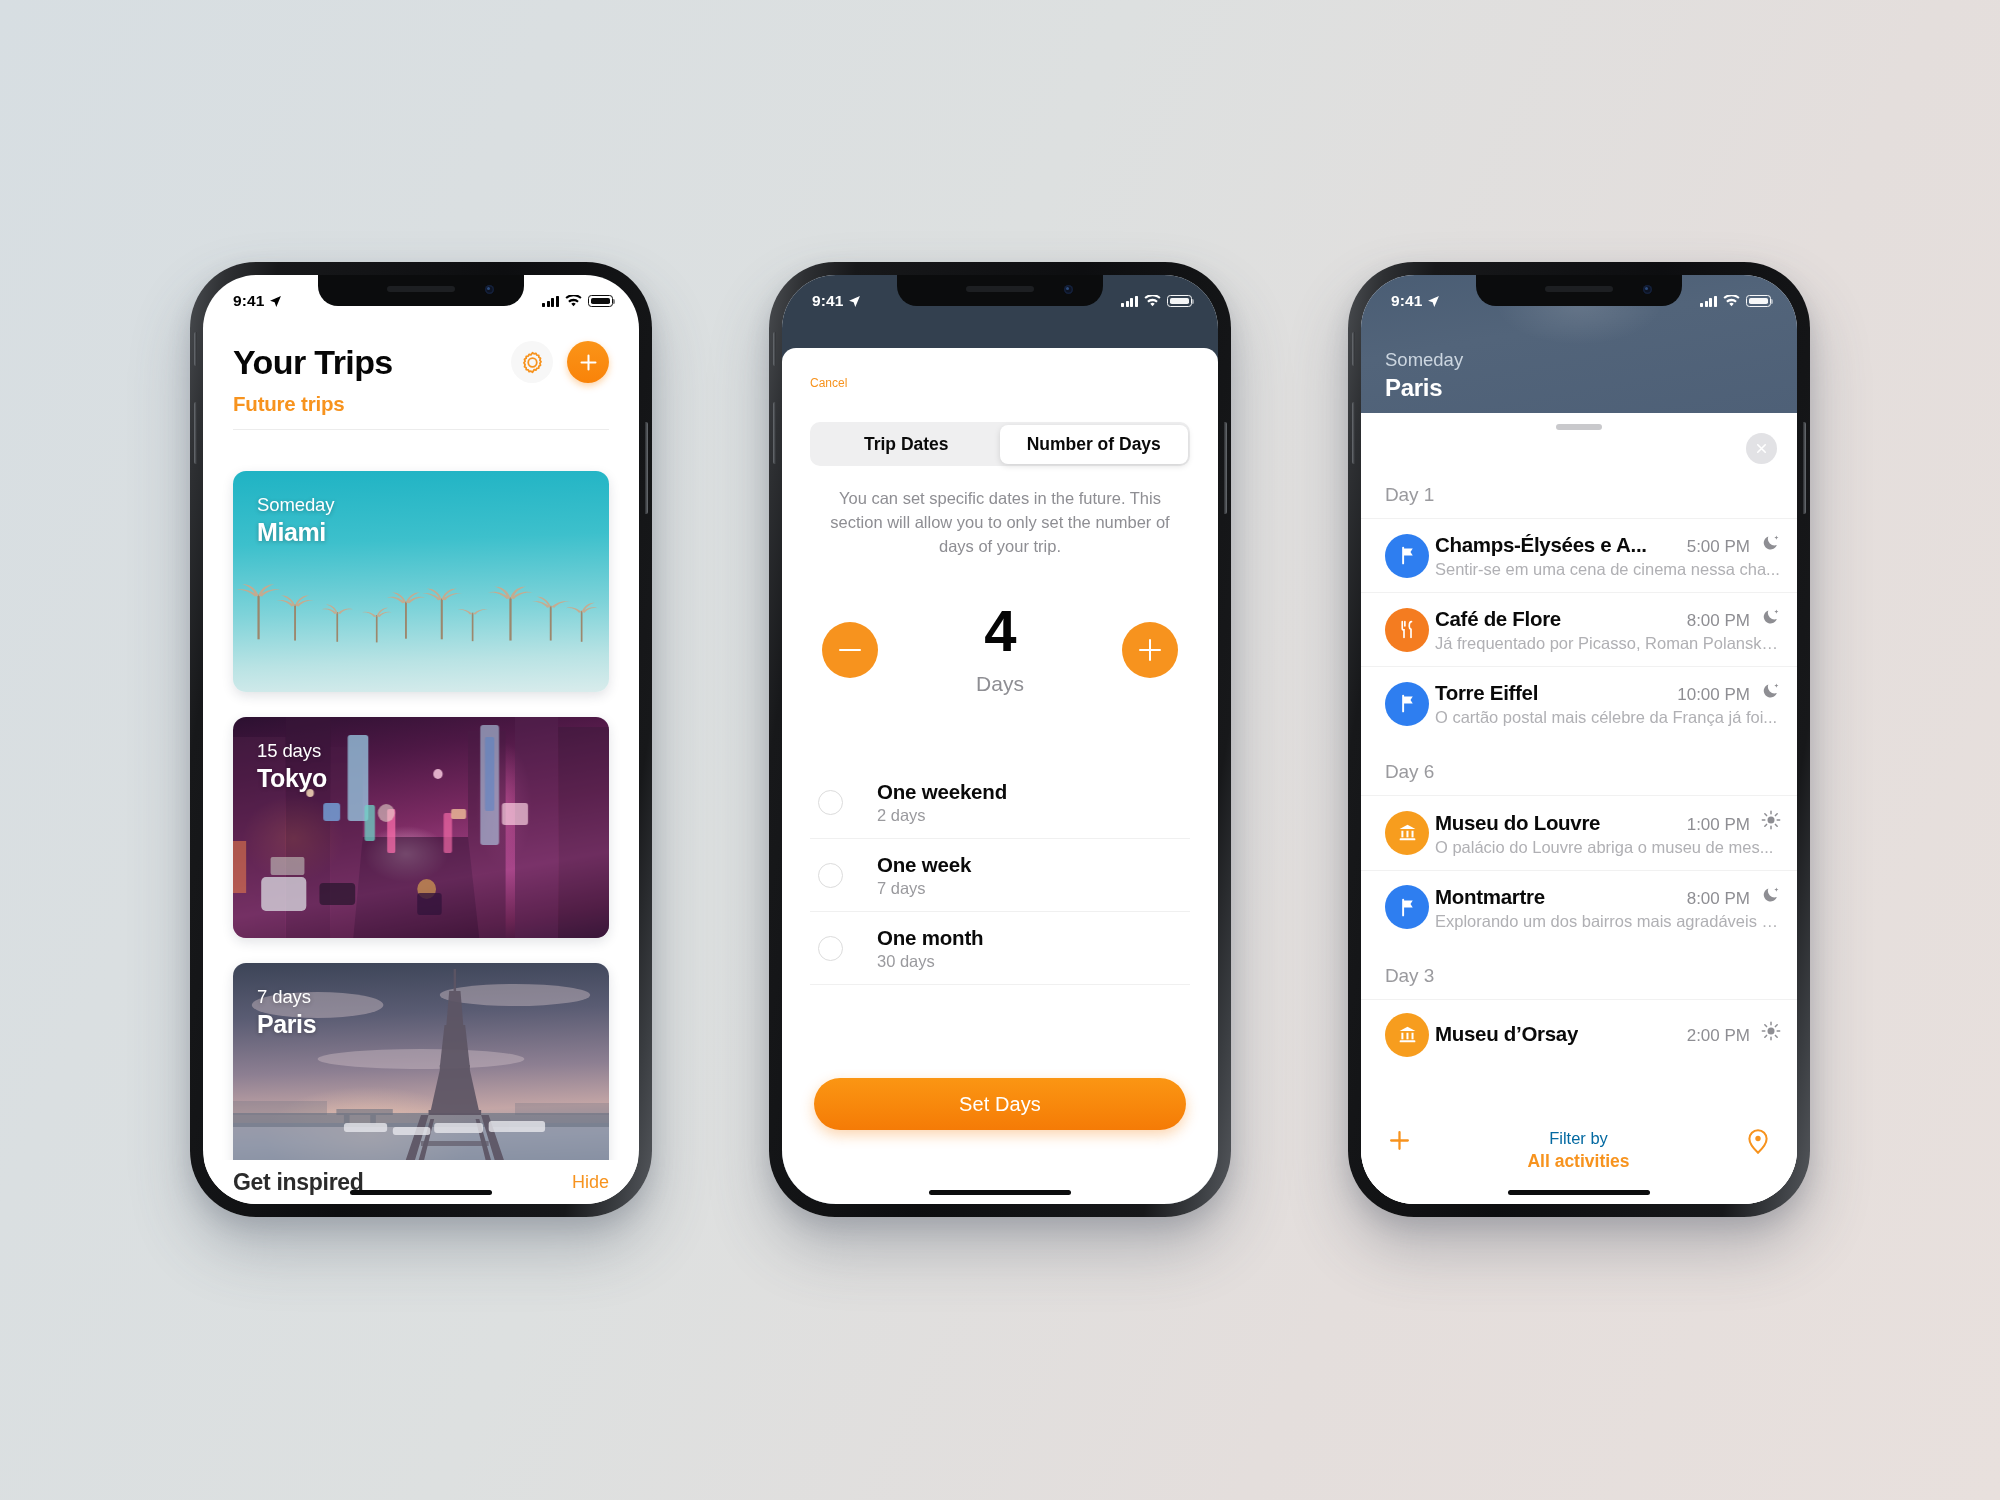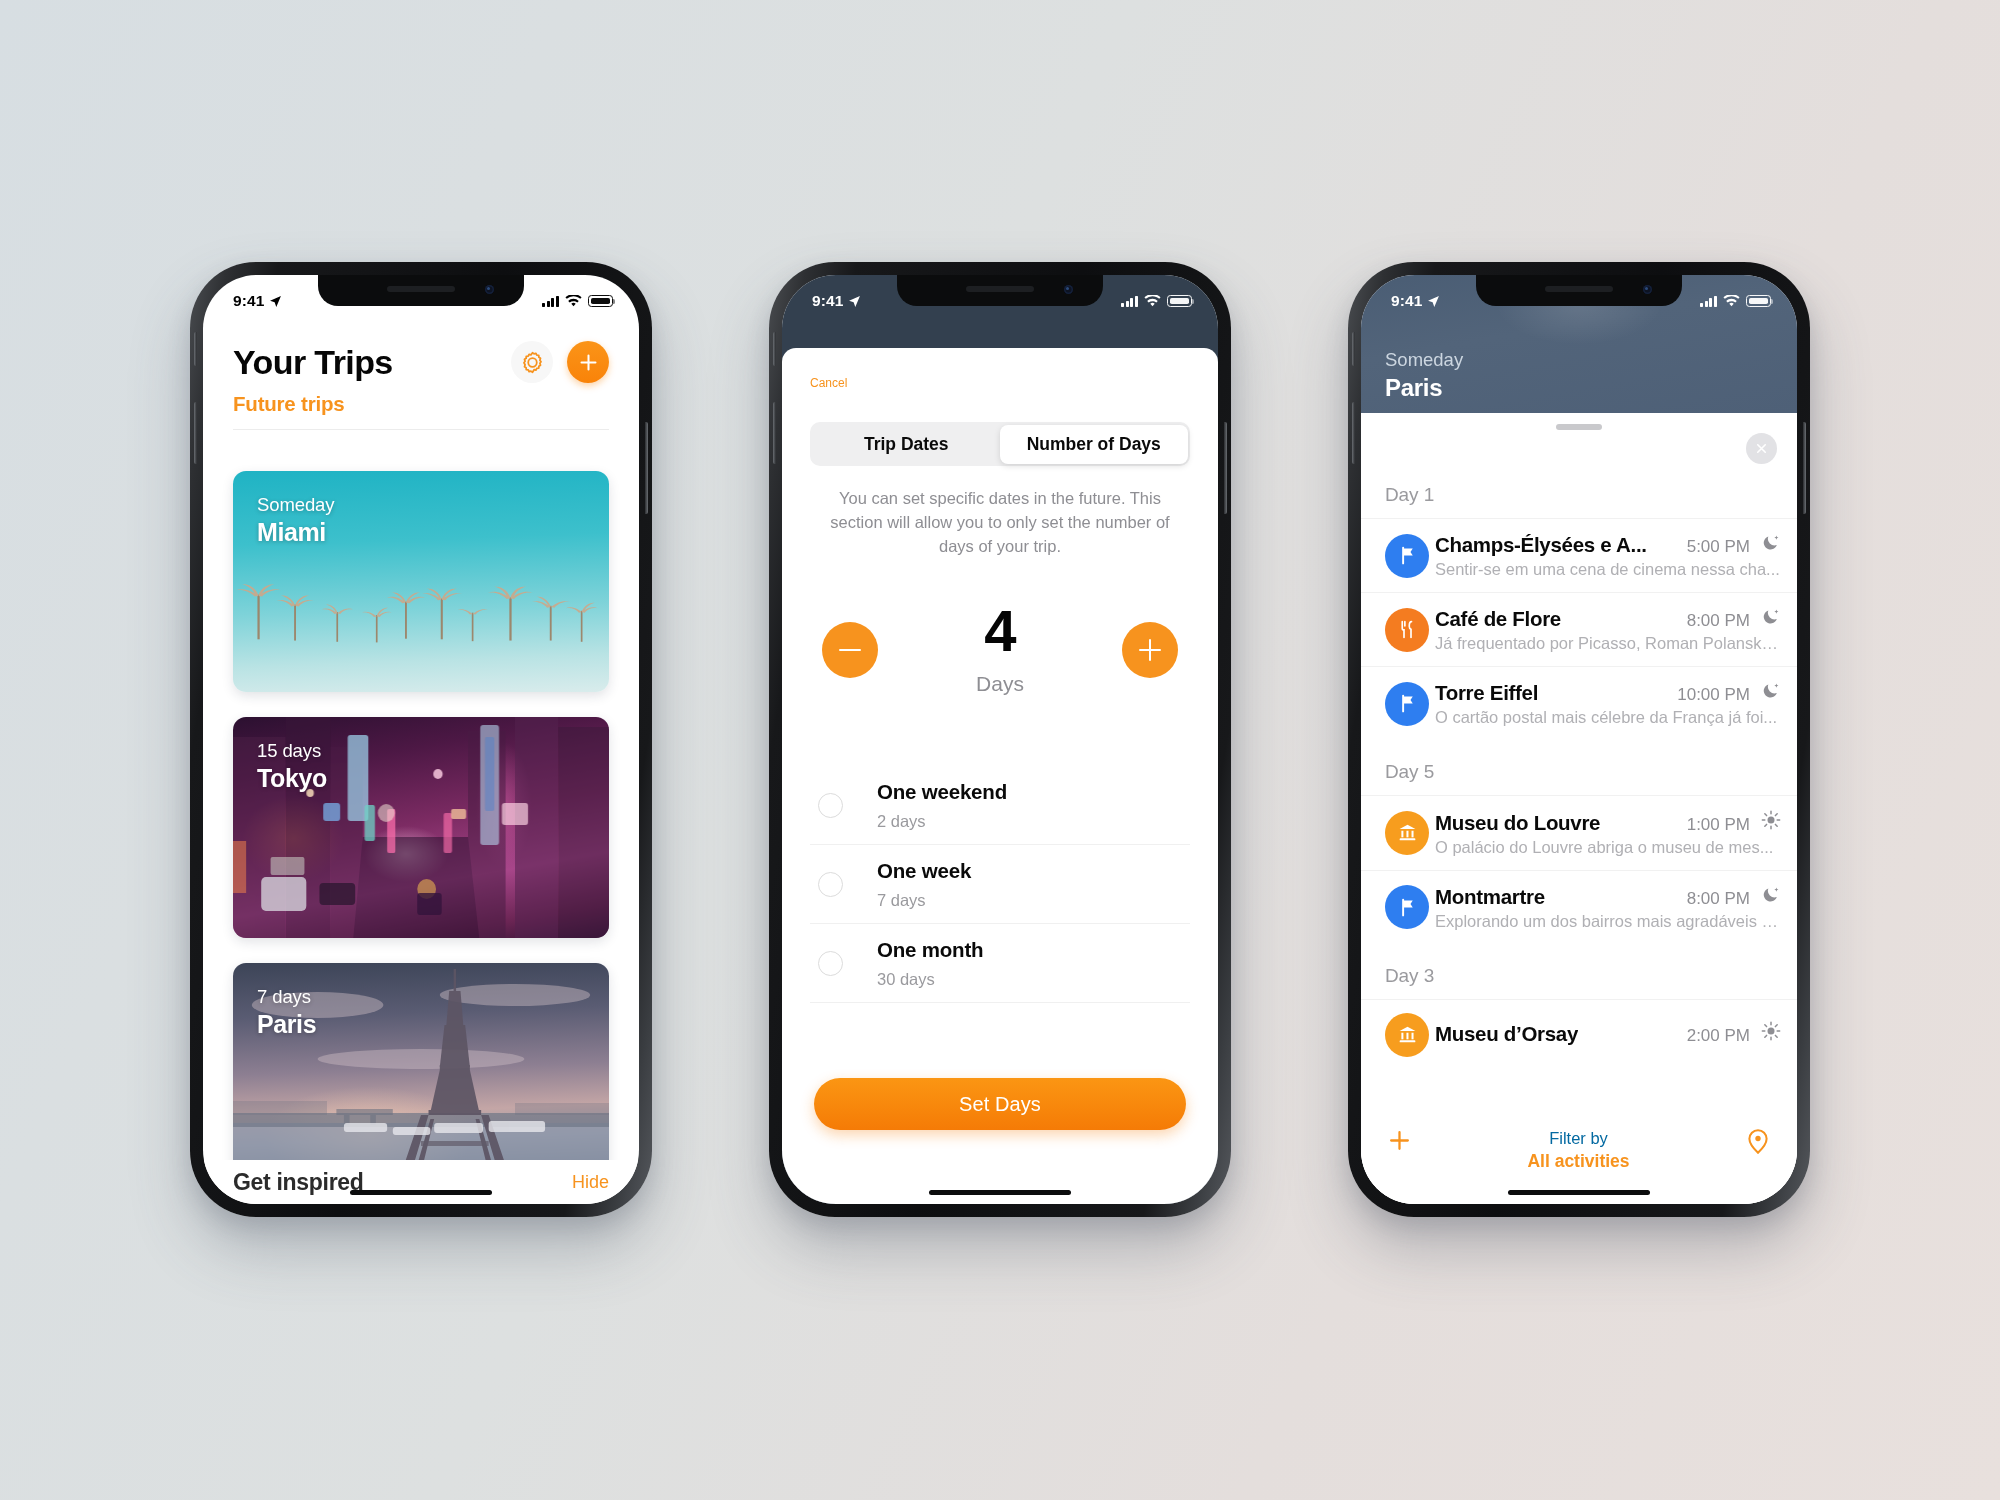--- a/index.html
+++ b/index.html
@@ -126,21 +126,21 @@
   .circ.plus span::after{ content:""; position:absolute; left:9.7px; top:0; width:2.6px; height:22px;
     background:#fff; border-radius:2px;}
   .daynum{ text-align:center; }
   .daynum .n{ font-size:58px; font-weight:700; line-height:.95; letter-spacing:-1px; color:#050505;}
   .daynum .l{ margin-top:14px; font-size:21px; color:#8e8e93; }
   .optlist{ position:absolute; top:418px; left:28px; right:28px;}
   .opt{ display:flex; align-items:center; gap:34px; padding:14px 0 13px 8px;
     border-bottom:1px solid #f0f0f0;}
   .radio{ width:25px; height:25px; border-radius:50%; border:1.6px solid #dcdcdc; flex:0 0 auto;}
   .opt .t1{ font-size:20.5px; font-weight:700; color:#0a0a0a; letter-spacing:-.2px;}
-  .opt .t2{ font-size:16.5px; color:#9a9a9e; margin-top:8px;}
+  .opt .t2{ font-size:16.5px; color:#9a9a9e; margin-top:2px;}
   .setdays{ position:absolute; left:32px; right:32px; bottom:74px; height:52px;
     border-radius:27px; background:linear-gradient(180deg,#fb9613,#f57b06);
     display:flex; align-items:center; justify-content:center;
     color:#fff; font-size:20px; font-weight:400; letter-spacing:.1px;
     box-shadow:0 5px 14px rgba(245,123,6,.32);}
 
   
   #phone3{ left: 1348px; top: 262px; }
   .p3 .statusbar{ color:#fff; }
   .p3-hero{ position:absolute; inset:0 0 auto 0; height:138px;
@@ -568,21 +568,21 @@
                 <svg width="19" height="19" viewBox="0 0 24 24">
                     <path d="M20 15.2A8.4 8.4 0 019.3 4.3a8.5 8.5 0 1010.7 10.9z" fill="#8e8e93"></path>
                     <path d="M19.4 3.2l.7 1.9 1.9.7-1.9.7-.7 1.9-.7-1.9-1.9-.7 1.9-.7z" fill="#8e8e93"></path>
                   </svg>
               </div>
             </div>
             <div class="act-desc">O cartão postal mais célebre da França já foi...</div>
           </div>
         </div>
 
-        <div class="daylabel tight">Day 5</div>
+        <div class="daylabel tight">Day 6</div>
         <div class="act">
           <div class="act-ico ico-amber">
             <svg width="21" height="21" viewBox="0 0 24 24">
                 <path d="M12 3L3 8h18z" fill="#fff"></path>
                 <rect x="5" y="10" width="2.3" height="7.5" fill="#fff"></rect>
                 <rect x="10.8" y="10" width="2.3" height="7.5" fill="#fff"></rect>
                 <rect x="16.6" y="10" width="2.3" height="7.5" fill="#fff"></rect>
                 <rect x="3" y="18.6" width="18" height="2.3" rx="1" fill="#fff"></rect>
               </svg>
           </div>

